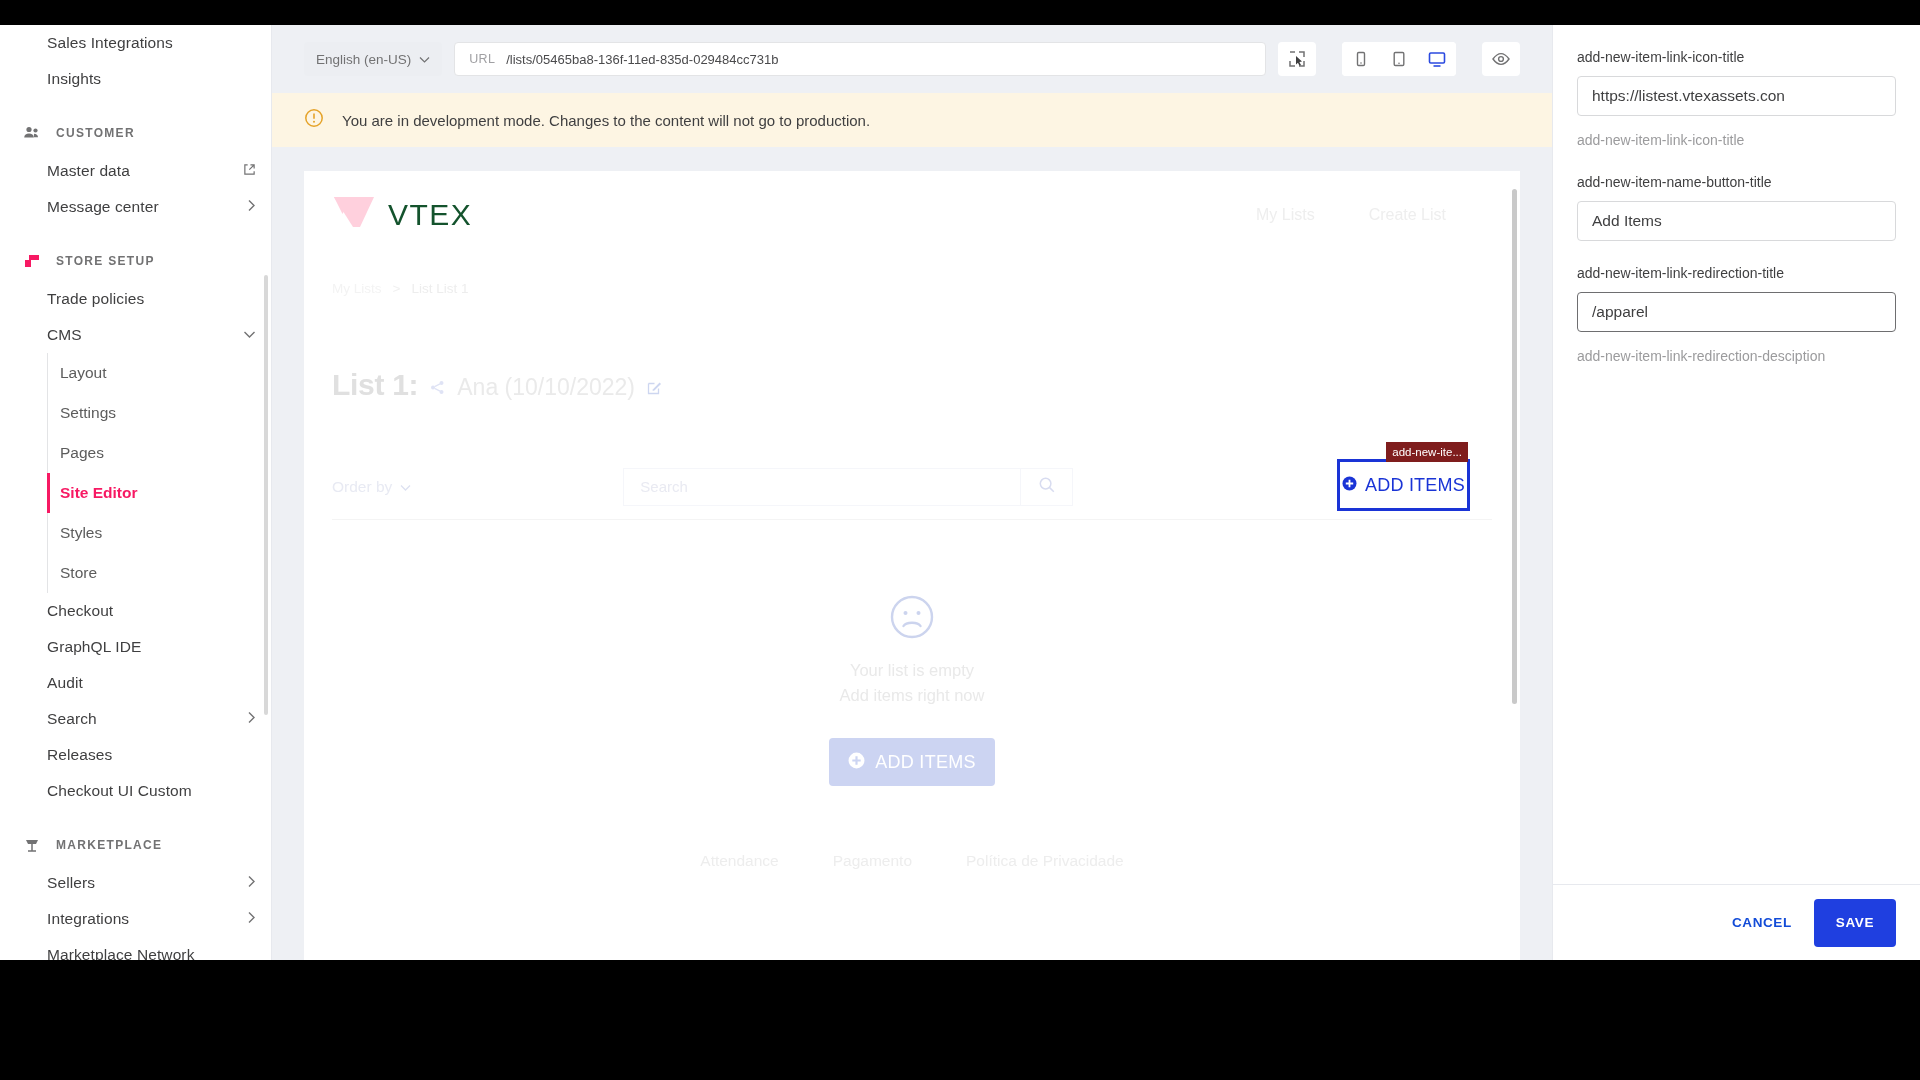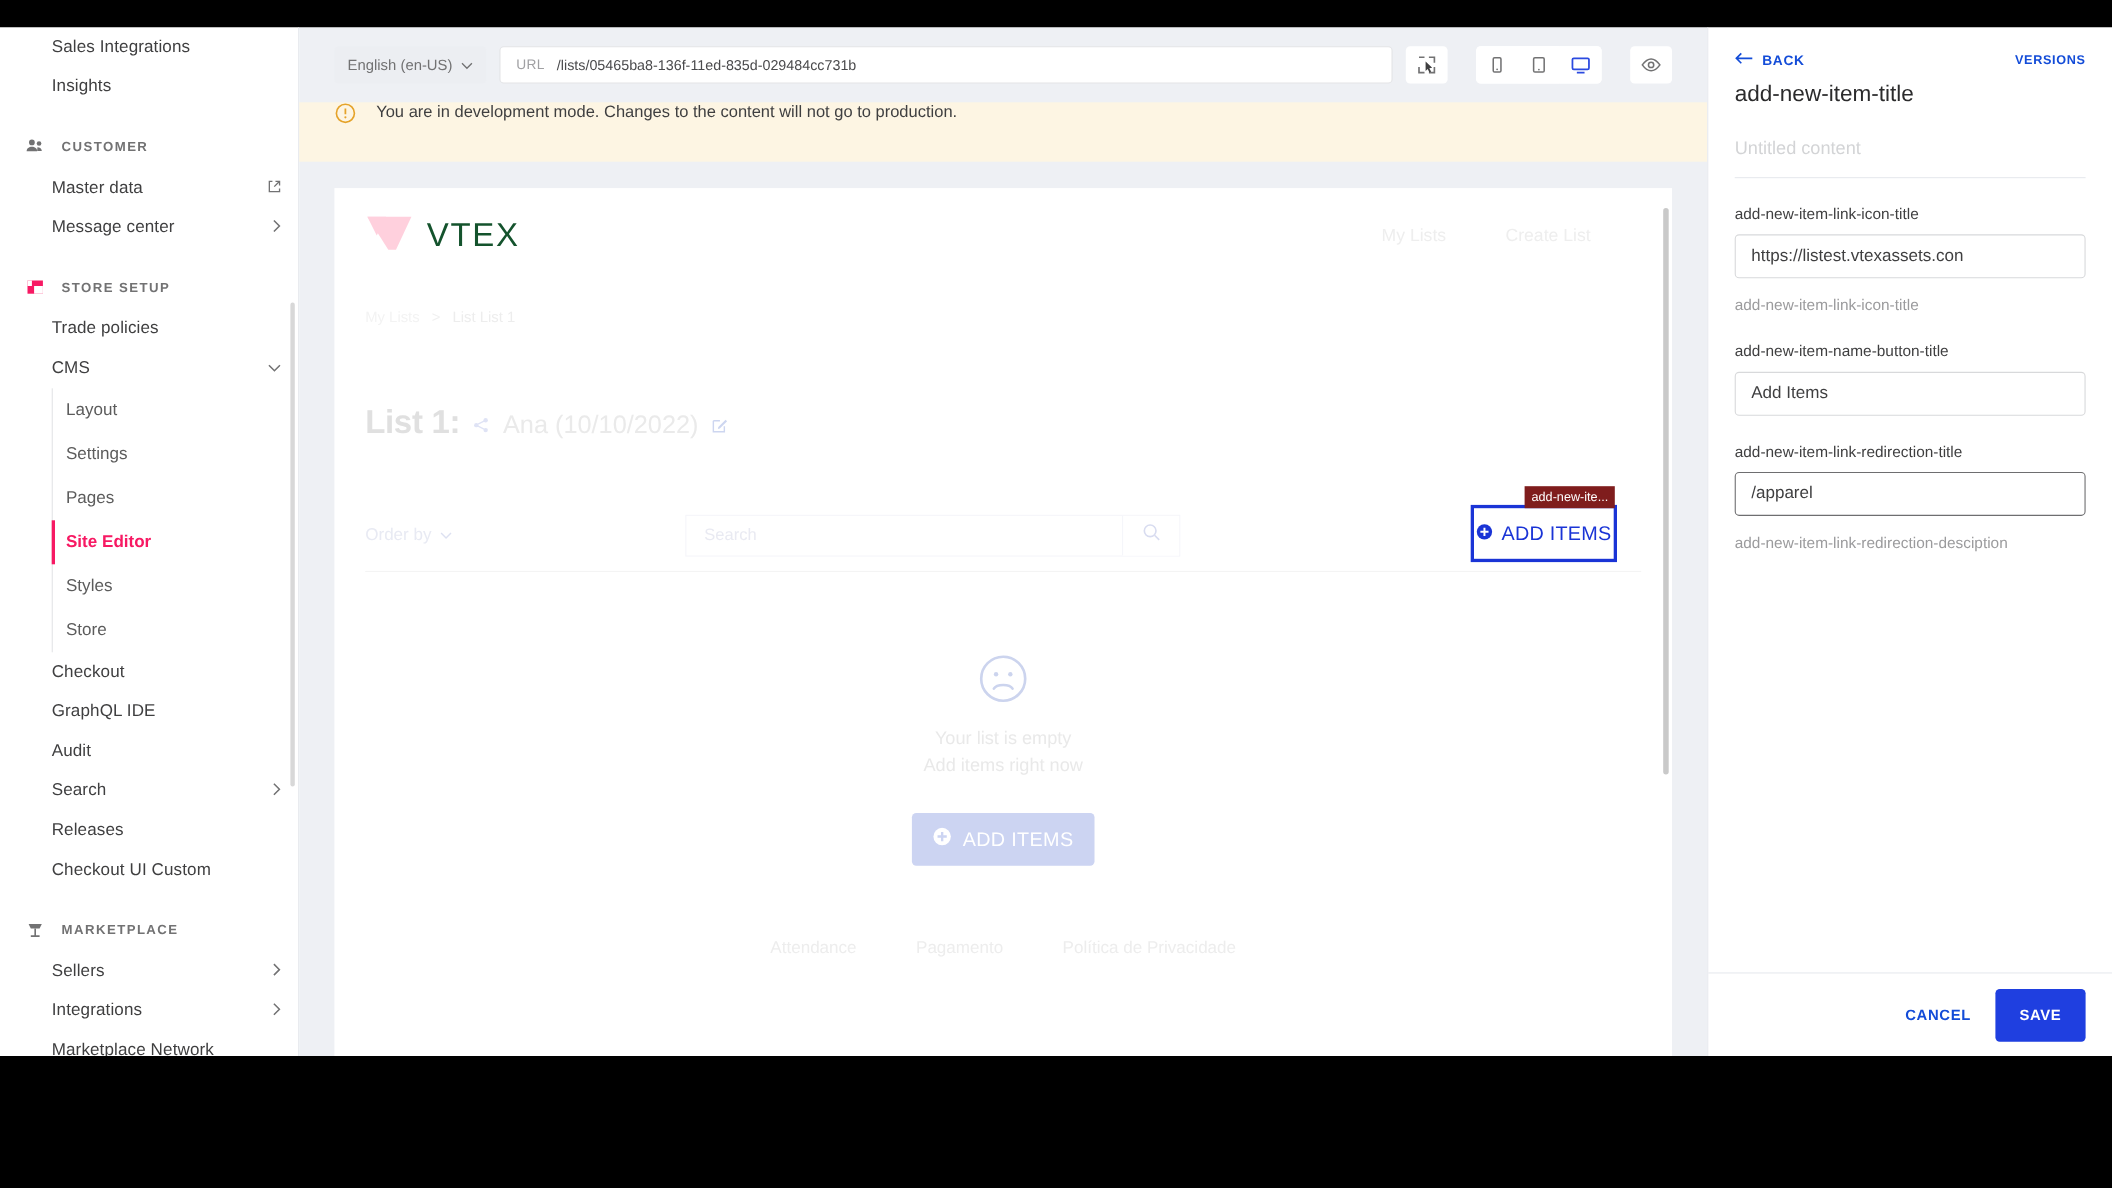--- a/index.html
+++ b/index.html
@@ -75,21 +75,21 @@
     width: 38px; height: 34px; background:#fff; border:none; border-radius:4px;
     display:flex; align-items:center; justify-content:center; cursor:pointer;
   }
   .dev-group { display:flex; background:#fff; border-radius:4px; margin-left: 14px; }
   .dev-group .tb-btn { border-radius:0; }
   .dev-group .tb-btn:first-child { border-radius:4px 0 0 4px; }
   .dev-group .tb-btn:last-child  { border-radius:0 4px 4px 0; }
   .eye-btn { margin-left: 14px; }
 
   .banner {
-    height: 54px; background:#fdf5e3; display:flex; gap: 18px;
+    height: 54px; background:#fdf5e3; display:flex; align-items:center; gap: 18px;
     padding: 0 32px; margin: 0 0 0 0;
   }
   .banner .txt { font-size: 15px; color:#3f3f40; }
 
   
   .preview-wrap { padding: 24px 32px 0 32px; height: calc(100% - 122px); }
   .preview {
     position: relative; height: 100%; background:#fff; overflow:hidden;
   }
   .pv-scrollbar {
@@ -533,37 +533,20 @@
             <span>Attendance</span>
             <span>Pagamento</span>
             <span>Política de Privacidade</span>
           </div>
         </div>
       </div>
     </div>
   </div>
 
   <div class="right">
-    <div class="rp-top">
-      <div class="rp-navrow">
-        <div class="rp-back">
-          <span>
-            <svg width="17" height="12" viewBox="0 0 17 12">
-                <path d="M16 6H1.5M6 1.5L1.5 6L6 10.5" fill="none" stroke="#134cd8" stroke-width="1.5"></path>
-              </svg>
-          </span>
-          <span>BACK</span>
-        </div>
-        <div class="rp-versions">
-          <span>VERSIONS</span>
-        </div>
-      </div>
-      <div class="rp-title">add-new-item-title</div>
-      <div class="rp-untitled">Untitled content</div>
-    </div>
 
     <div class="rp-fields">
       <div class="fld">
         <div class="lab">add-new-item-link-icon-title</div>
         <input value="https://listest.vtexassets.con" style="">
         <div class="help">add-new-item-link-icon-title</div>
       </div>
 
       <div class="fld">
         <div class="lab">add-new-item-name-button-title</div>

